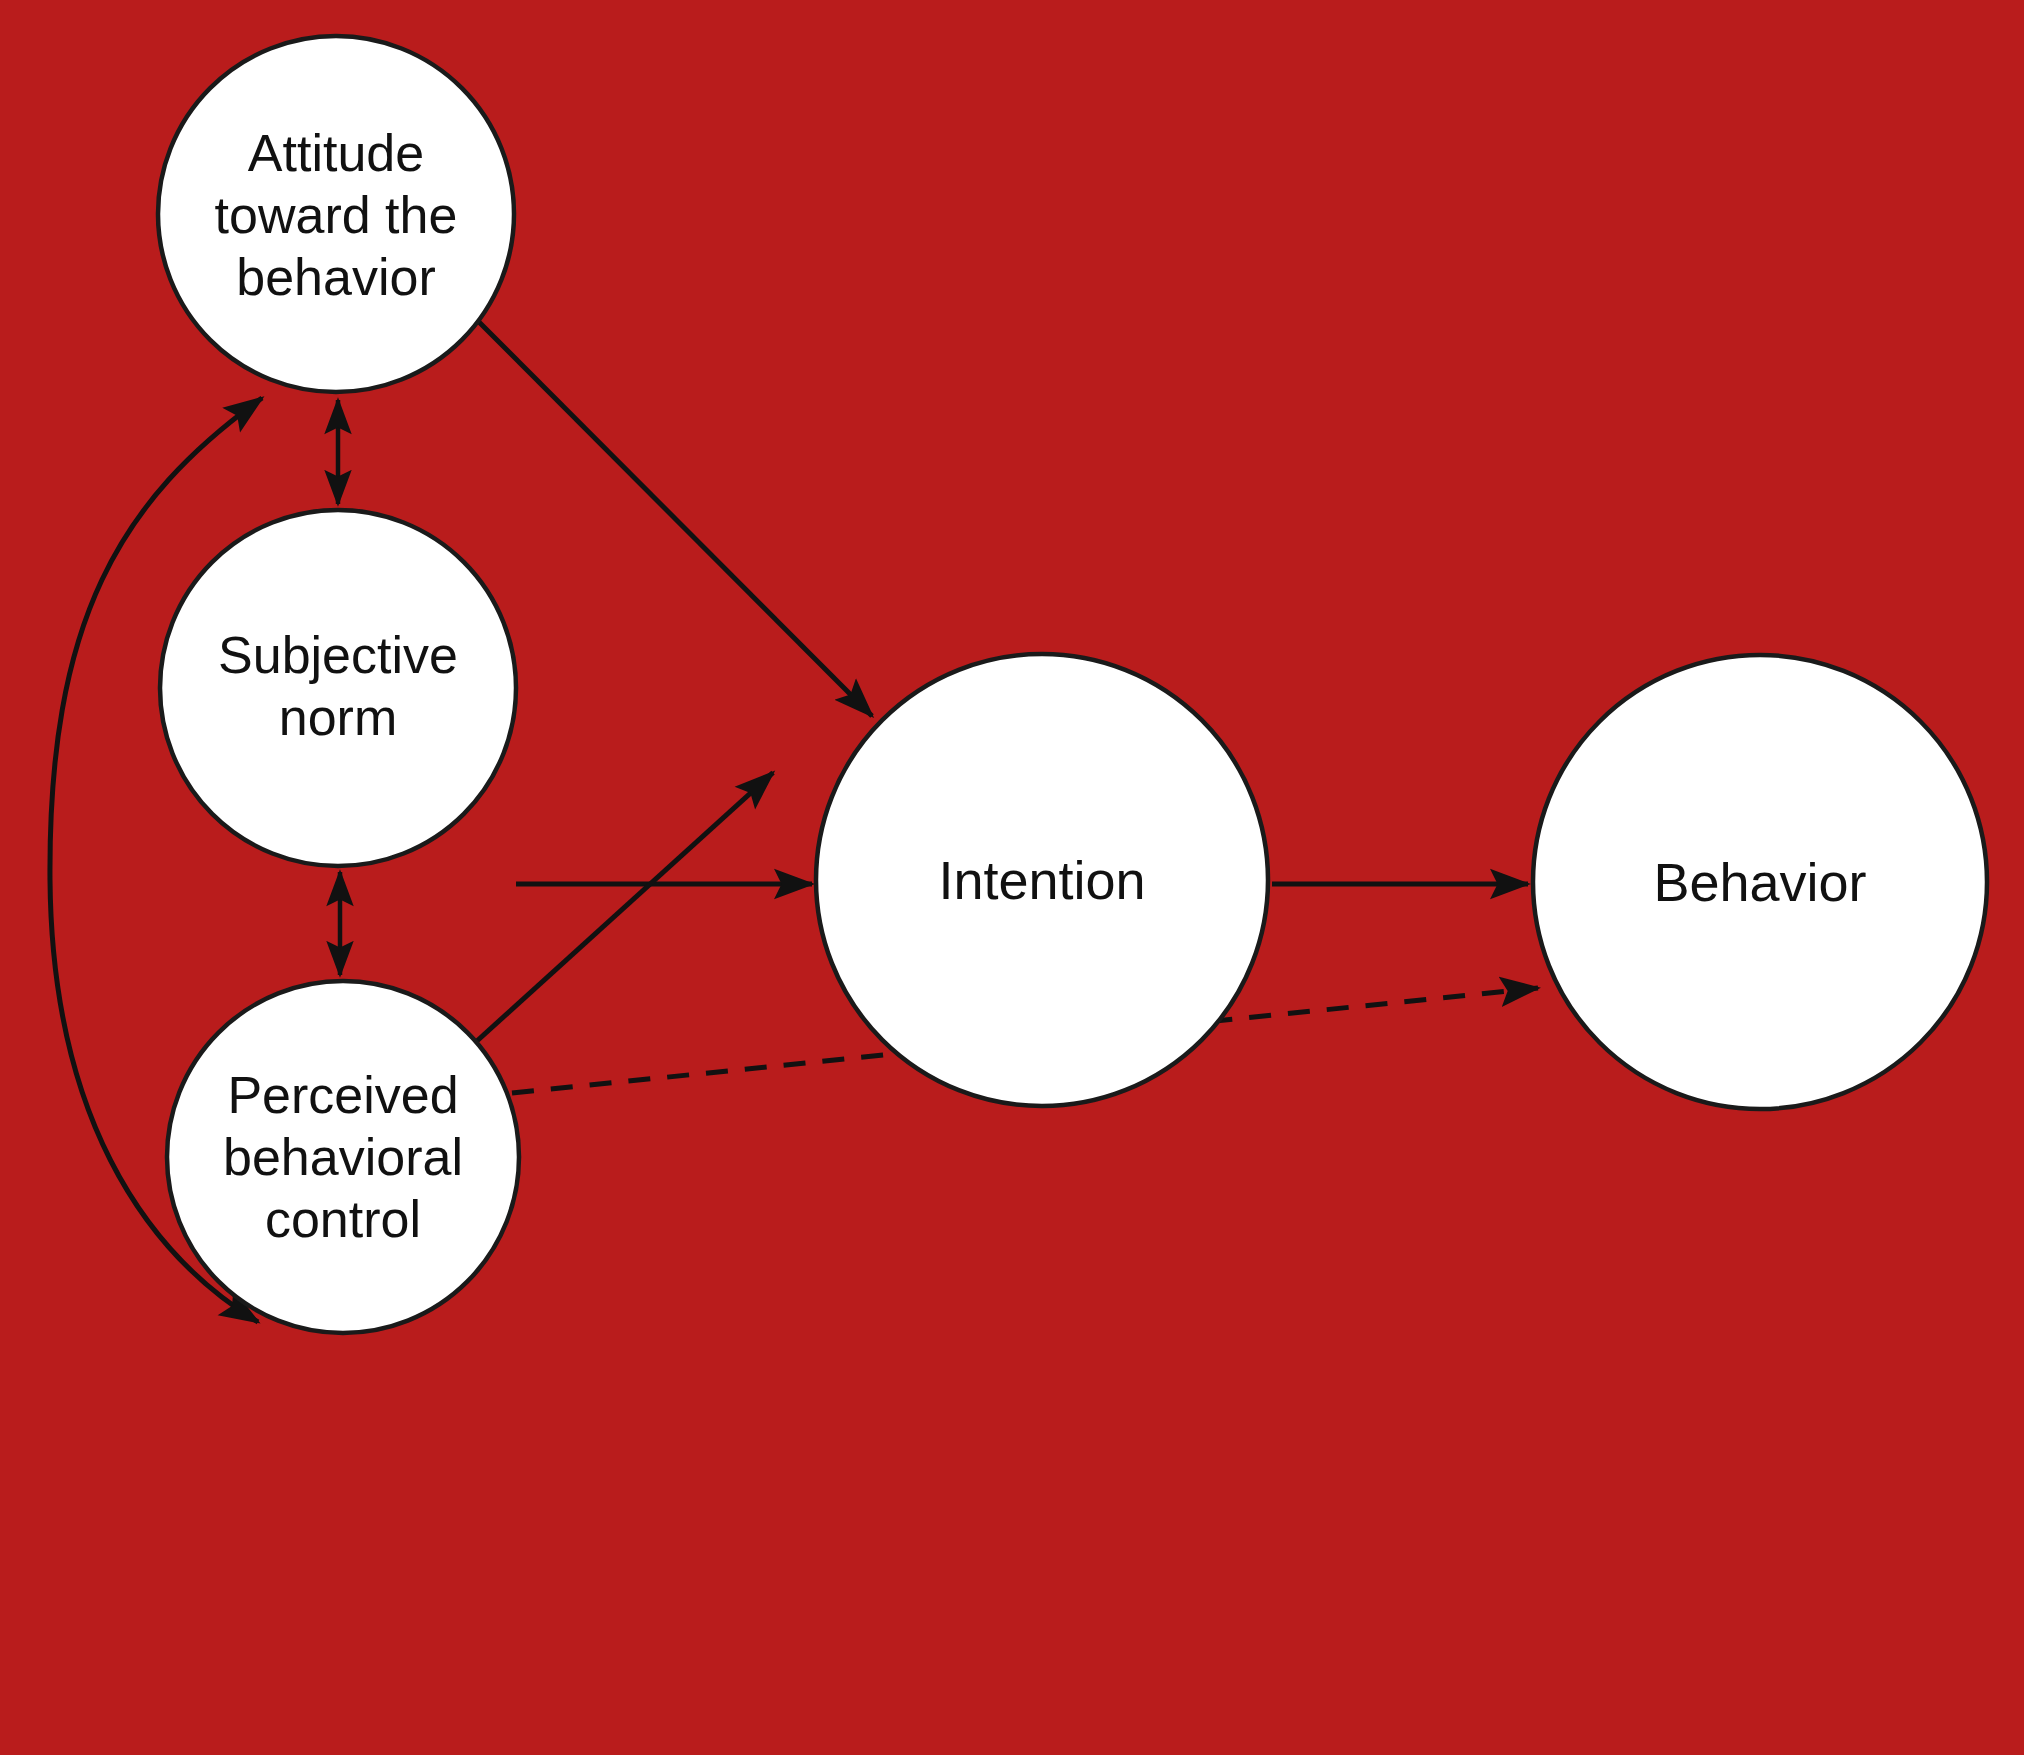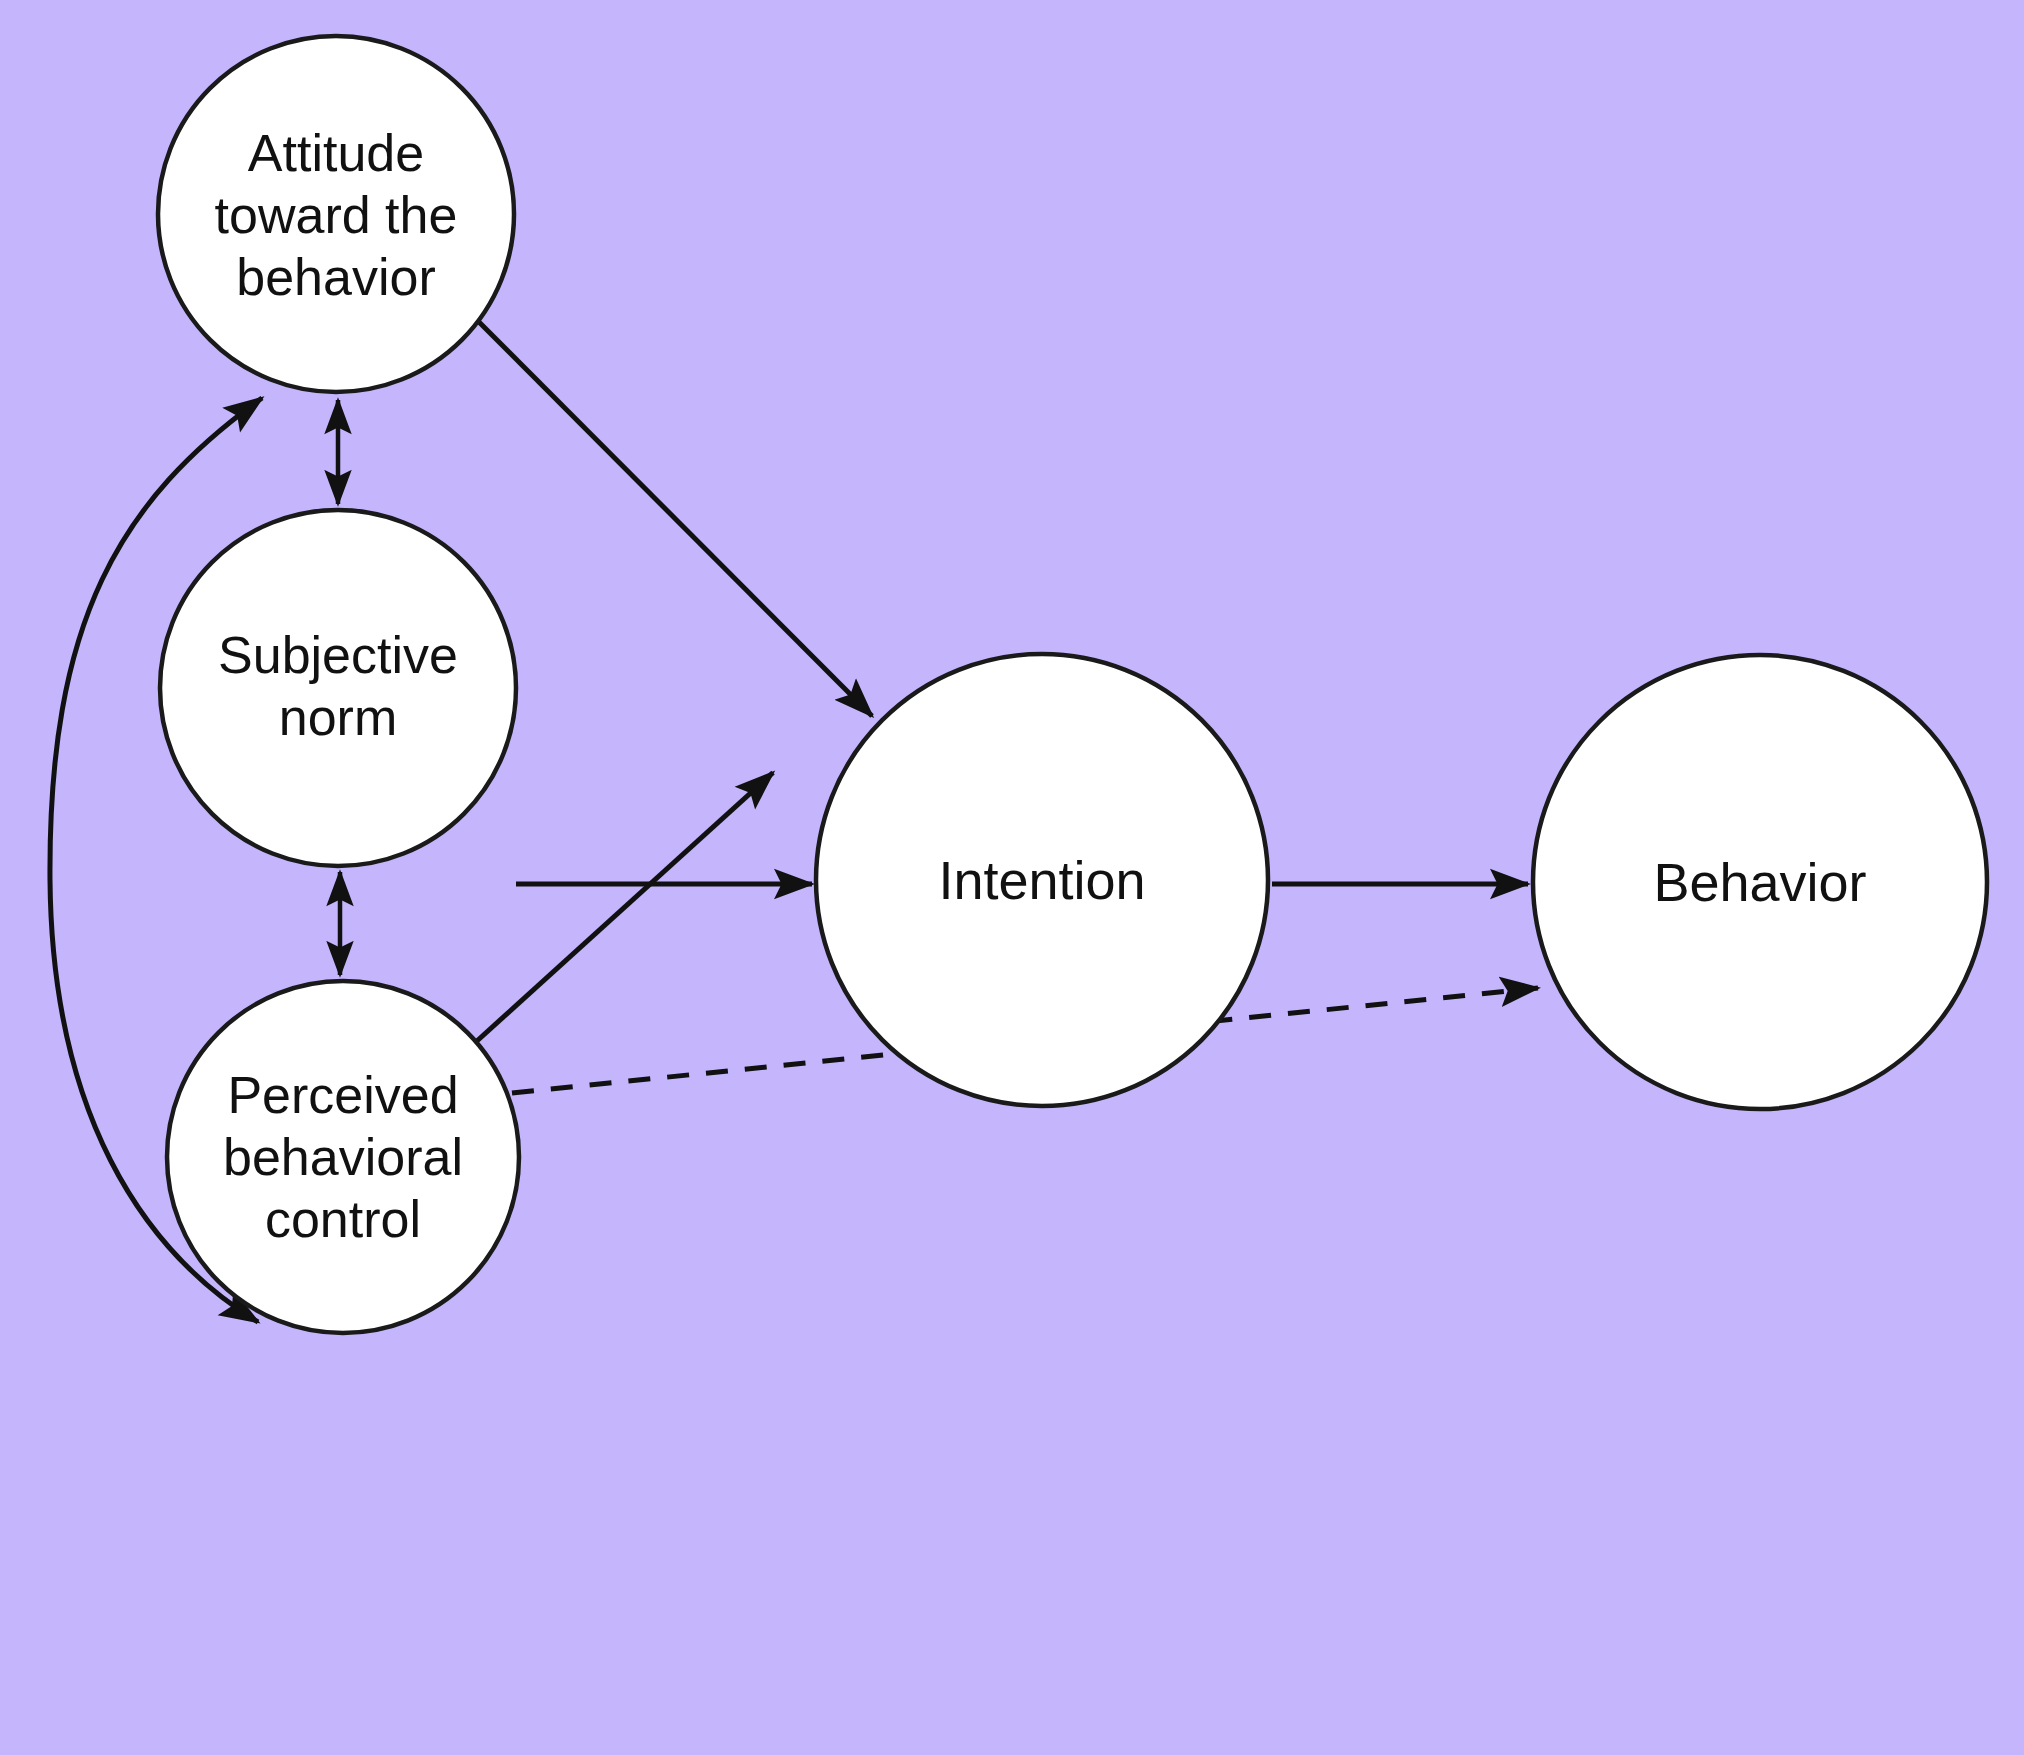--- a/index.html
+++ b/index.html
@@ -8,21 +8,21 @@
     padding: 0;
     background: #ffffff;
   }
   body {
     font-family: "Liberation Sans", sans-serif;
   }
   #diagram-root {
     position: relative;
     width: 2024px;
     height: 1755px;
-    background: #c4b5fd;
+    background: #b91c1c;
     overflow: hidden;
   }
   svg#tpb-svg {
     position: absolute;
     top: 0;
     left: 0;
     width: 2024px;
     height: 1755px;
     display: block;
   }

